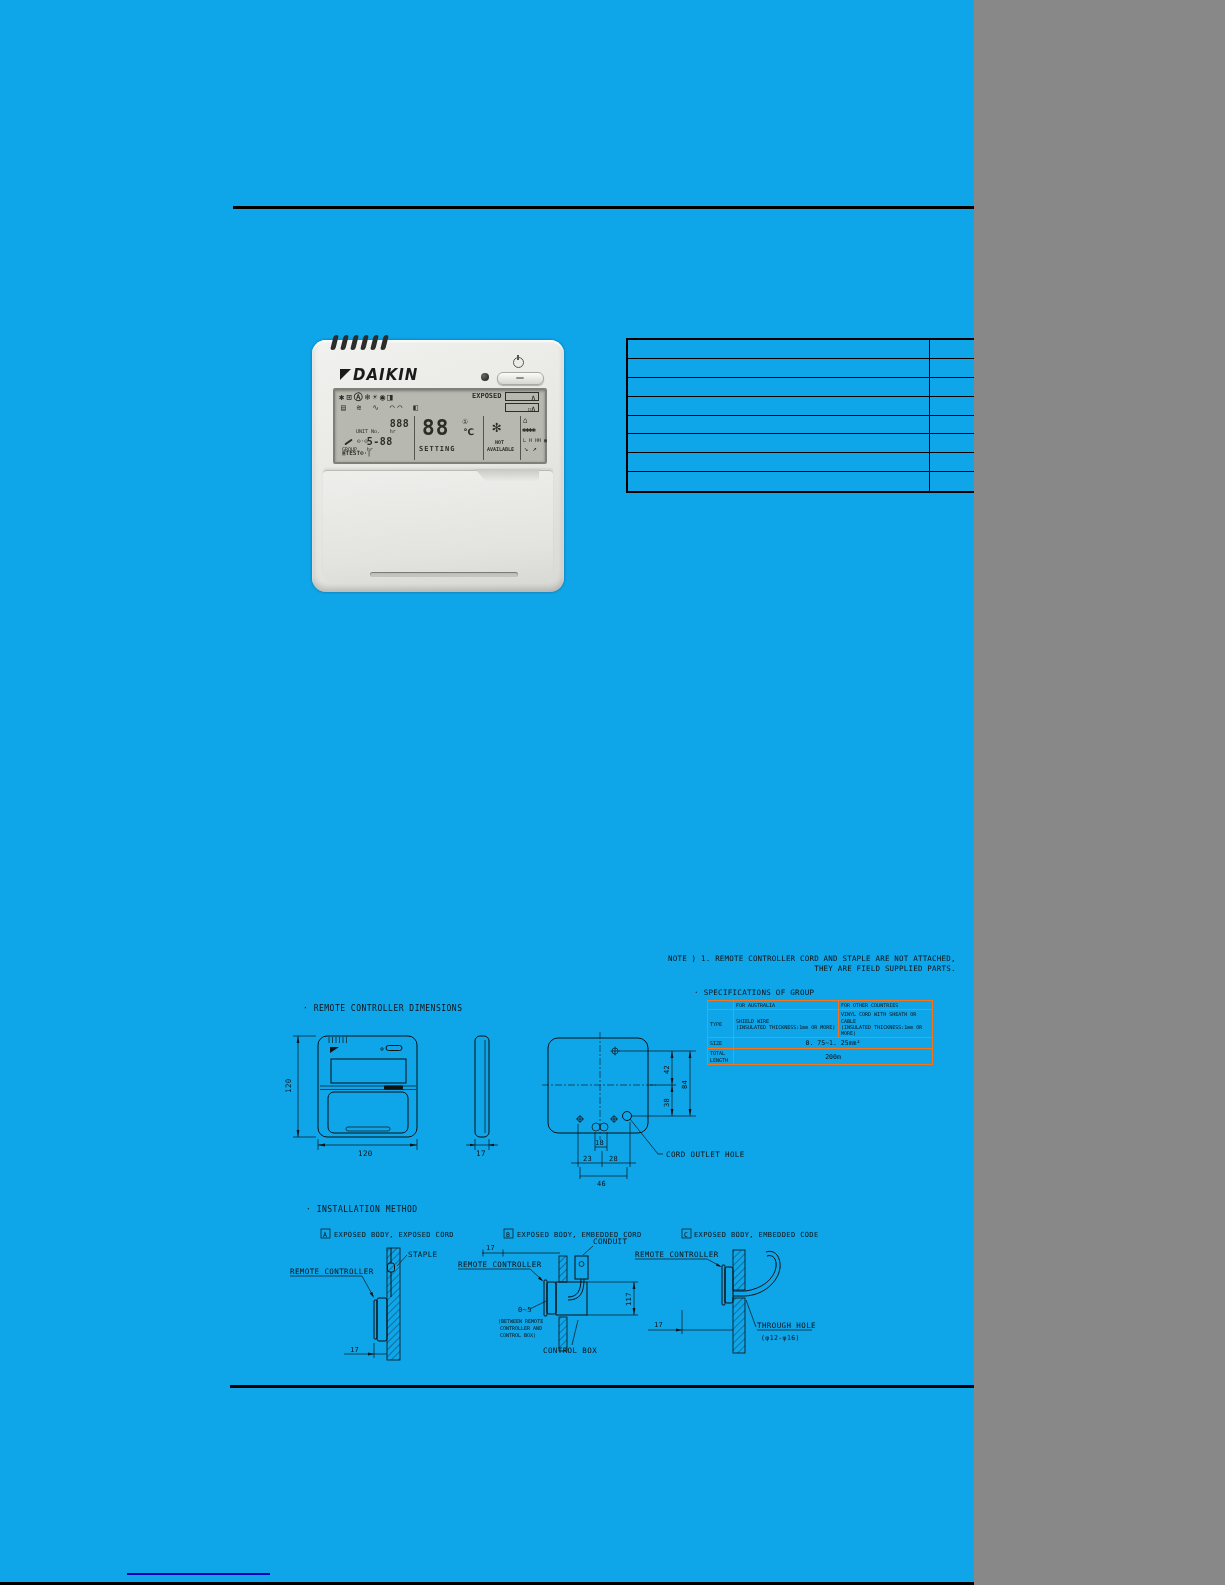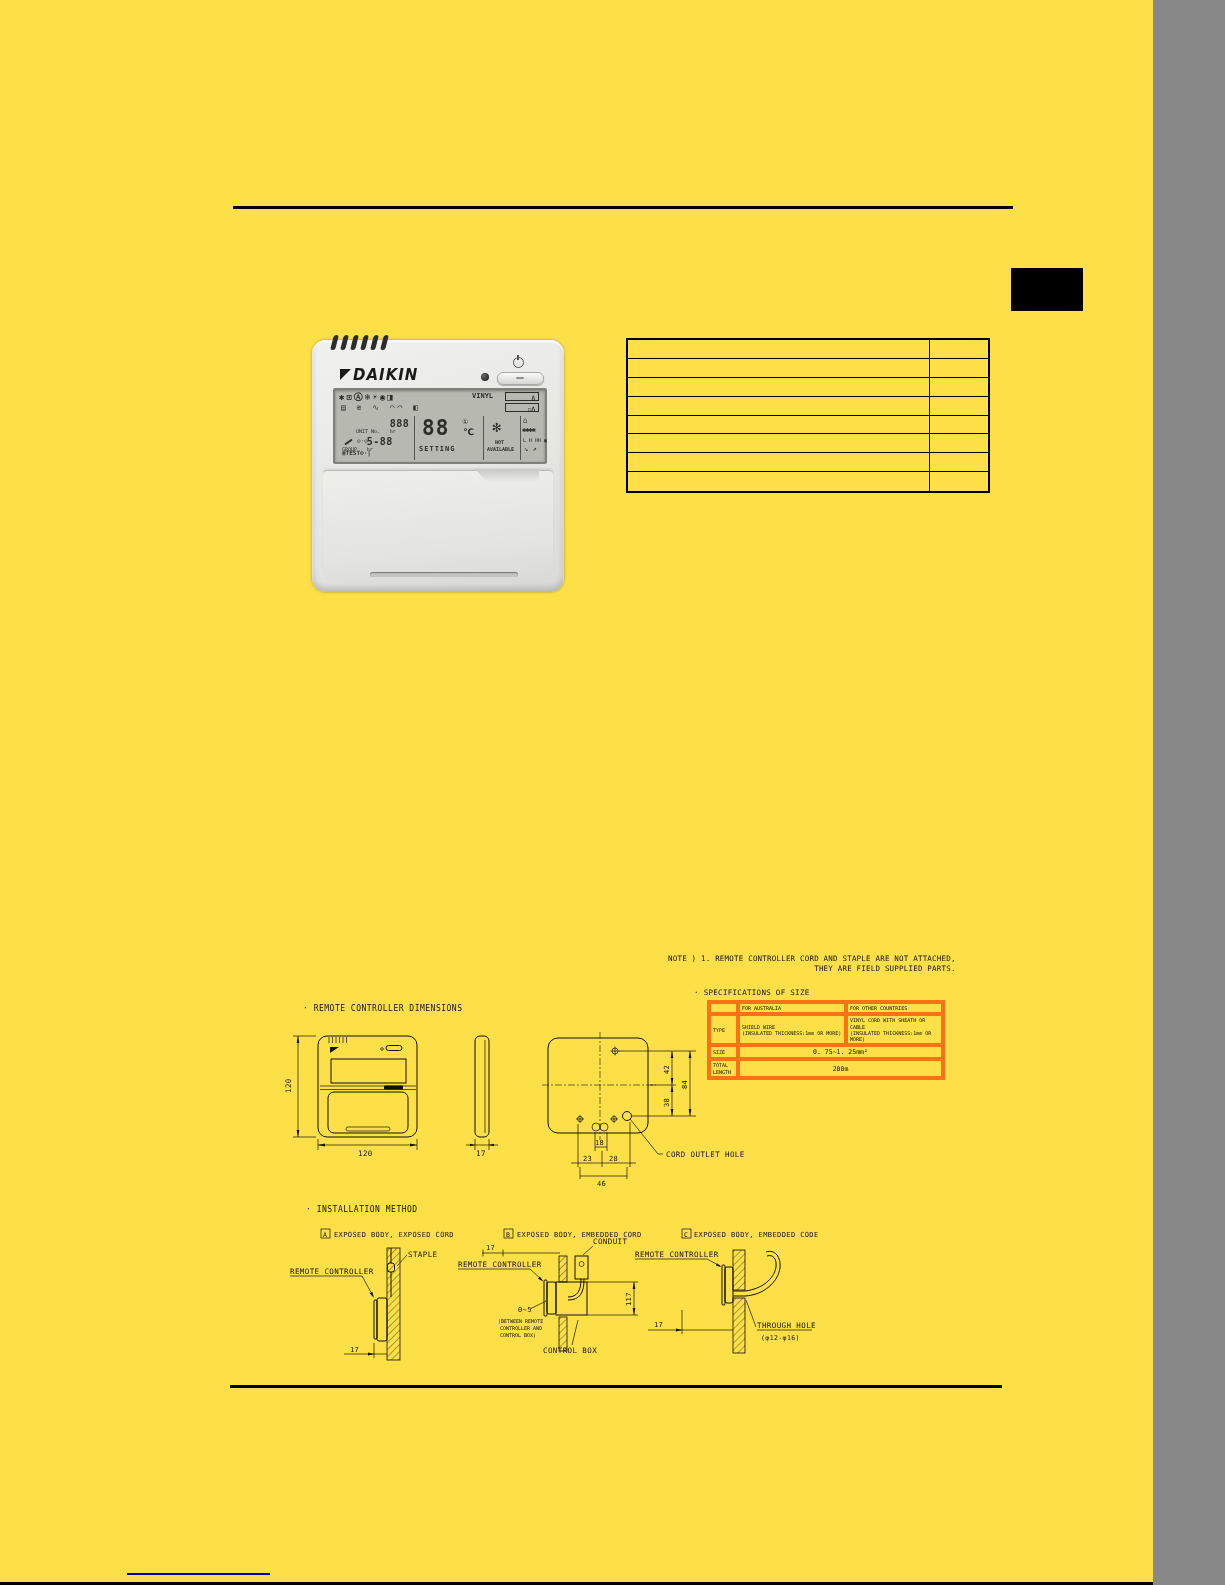--- a/index.html
+++ b/index.html
@@ -1,16 +1,16 @@
 <!DOCTYPE html>
 <html><head>
 <meta charset="utf-8">
 <style>
   html,body{margin:0;padding:0;background:#888;}
-  .page{position:relative;width:1153px;height:1585px;background:#fde047;overflow:hidden;
+  .page{position:relative;width:974px;height:1585px;background:#0ea5e9;overflow:hidden;
         font-family:"DejaVu Sans Mono","Liberation Mono",monospace;color:#111;}
   .rule{position:absolute;background:#000;}
   
   .tab-marker{position:absolute;left:1011px;top:268px;width:72px;height:43px;background:#000;}
   
   .rc{position:absolute;left:312px;top:340px;width:252px;height:252px;border-radius:14px;
       background:linear-gradient(160deg,#f1f1ef 0%,#e6e6e2 55%,#d9d9d5 100%);
       box-shadow:inset 0 2px 2px rgba(255,255,255,.9),inset 0 -4px 6px rgba(0,0,0,.18),0 0 3px rgba(0,0,0,.35);}
   .rc-vents{position:absolute;left:20px;top:-5px;display:flex;gap:5px;}
   .rc-vents i{display:block;width:5px;height:15px;background:#2c2c2a;border-radius:3px;transform:skewX(-14deg);}
@@ -63,21 +63,21 @@
   .model-table{position:absolute;left:626px;top:338px;width:364px;height:155px;border:2px solid #000;box-sizing:border-box;
                display:grid;grid-template-rows:repeat(8,1fr);}
   .model-table .mrow{border-bottom:1.5px solid #000;display:grid;grid-template-columns:1fr 59px;}
   .model-table .mrow:last-child{border-bottom:none;}
   .model-table .c2{border-left:1.5px solid #000;}
   
   .note{position:absolute;left:668px;top:954px;font-size:7.5px;line-height:9.5px;letter-spacing:.2px;}
   .note .l2{padding-left:34px;text-align:right;}
   .cord-title{position:absolute;left:694px;top:988px;font-size:7.5px;letter-spacing:.3px;}
   .cord-table{position:absolute;left:707px;top:1000px;width:216px;border-collapse:collapse;table-layout:fixed;}
-  .cord-table td,.cord-table th{border:4px solid #f97316;font-size:5px;font-weight:normal;text-align:left;
+  .cord-table td,.cord-table th{border:1px solid #f97316;font-size:5px;font-weight:normal;text-align:left;
         vertical-align:middle;padding:1px 2px;line-height:1.25;white-space:pre-line;font-family:inherit;}
   .cord-table .lab{width:21px;} .cord-table .aus{width:100px;} .cord-table .oth{width:89px;}
   .cord-table .cen{text-align:center;font-size:6.5px;}
   
   .sec-title{position:absolute;font-size:8px;letter-spacing:.5px;}
   .dims-title{left:303px;top:1004px;}
   .inst-title{left:306px;top:1205px;}
   
   svg{position:absolute;overflow:visible;}
   svg text{font-family:"DejaVu Sans Mono","Liberation Mono",monospace;font-size:7.5px;fill:#111;letter-spacing:.4px;}
@@ -108,21 +108,21 @@
         <i></i>
         <i></i>
       </div>
     <div class="rc-logo"><span class="tri"></span><span>DAIKIN</span></div>
     <span class="rc-led"></span>
     <span class="rc-power-glyph"></span>
     <div class="rc-power-btn"></div>
 
     <div class="rc-lcd">
       <span class="lcd-r1">✱⊡Ⓐ❄☀◉◨</span>
-      <span class="lcd-option">VINYL</span>
+      <span class="lcd-option">EXPOSED</span>
       <span class="lcd-box lcd-box1">Λ</span>
       <span class="lcd-box lcd-box2">◻Λ</span>
       <span class="lcd-r2">▤ ≋ ∿ ◠◠ ◧</span>
       <span class="lcd-div d1"></span>
       <span class="lcd-div d2"></span>
       <span class="lcd-div d3"></span>
 
       <span class="lrow1"><span class="t5">UNIT No.</span> <span class="seg">888</span><span class="t5">hr</span></span>
       <span class="lrow2"><span class="wrench"></span><span class="t6">⊙·⊙</span></span>
       <span class="lrow3"><span class="t5">GROUP</span> <span class="seg">5-88</span><span class="t5">hr</span></span>
@@ -182,21 +182,21 @@
         <div class="c1"></div>
         <div class="c2"></div>
       </div>
   </div>
 
   <div class="note">
     <div>NOTE ) 1. REMOTE CONTROLLER CORD AND STAPLE ARE NOT ATTACHED,</div>
     <div class="l2">THEY ARE FIELD SUPPLIED PARTS.</div>
   </div>
 
-  <div class="cord-title">· SPECIFICATIONS OF SIZE</div>
+  <div class="cord-title">· SPECIFICATIONS OF GROUP</div>
   <table class="cord-table">
     <tbody>
         <tr>
       <th class="lab"></th>
       <th class="aus">FOR AUSTRALIA</th>
       <th class="oth">FOR OTHER COUNTRIES</th>
     </tr>
     <tr>
       <td>TYPE</td>
       <td>SHIELD WIRE

